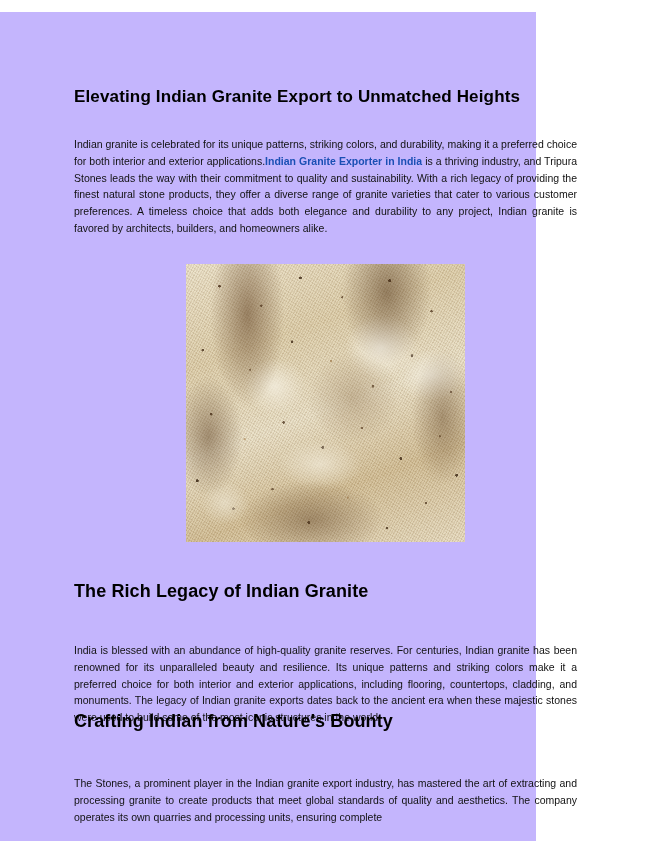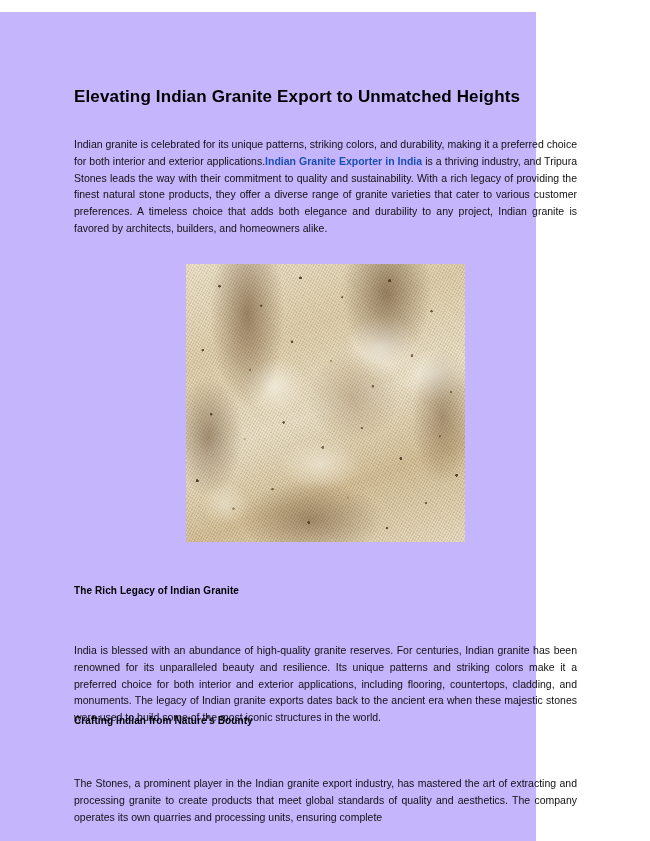--- a/index.html
+++ b/index.html
@@ -131,21 +131,21 @@
       
       linear-gradient(160deg, #e9dfc6 0%, #d9c9a4 28%, #e7ddc3 52%, #cdb88e 74%, #e4d8bc 100%);
     background-blend-mode: normal;
   }
 
   
   .section-heading {
     position: absolute;
     left: 0;
     width: 503px;
-    font-size: 10px;
+    font-size: 18px;
     font-weight: bold;
     letter-spacing: 0.1px;
     color: #000;
     line-height: 18px;
     margin: 0;
     white-space: nowrap;
   }
 
   .sec1-heading { top: 570px; }
   .sec1-body    { top: 590px; margin-top: 40px; }

